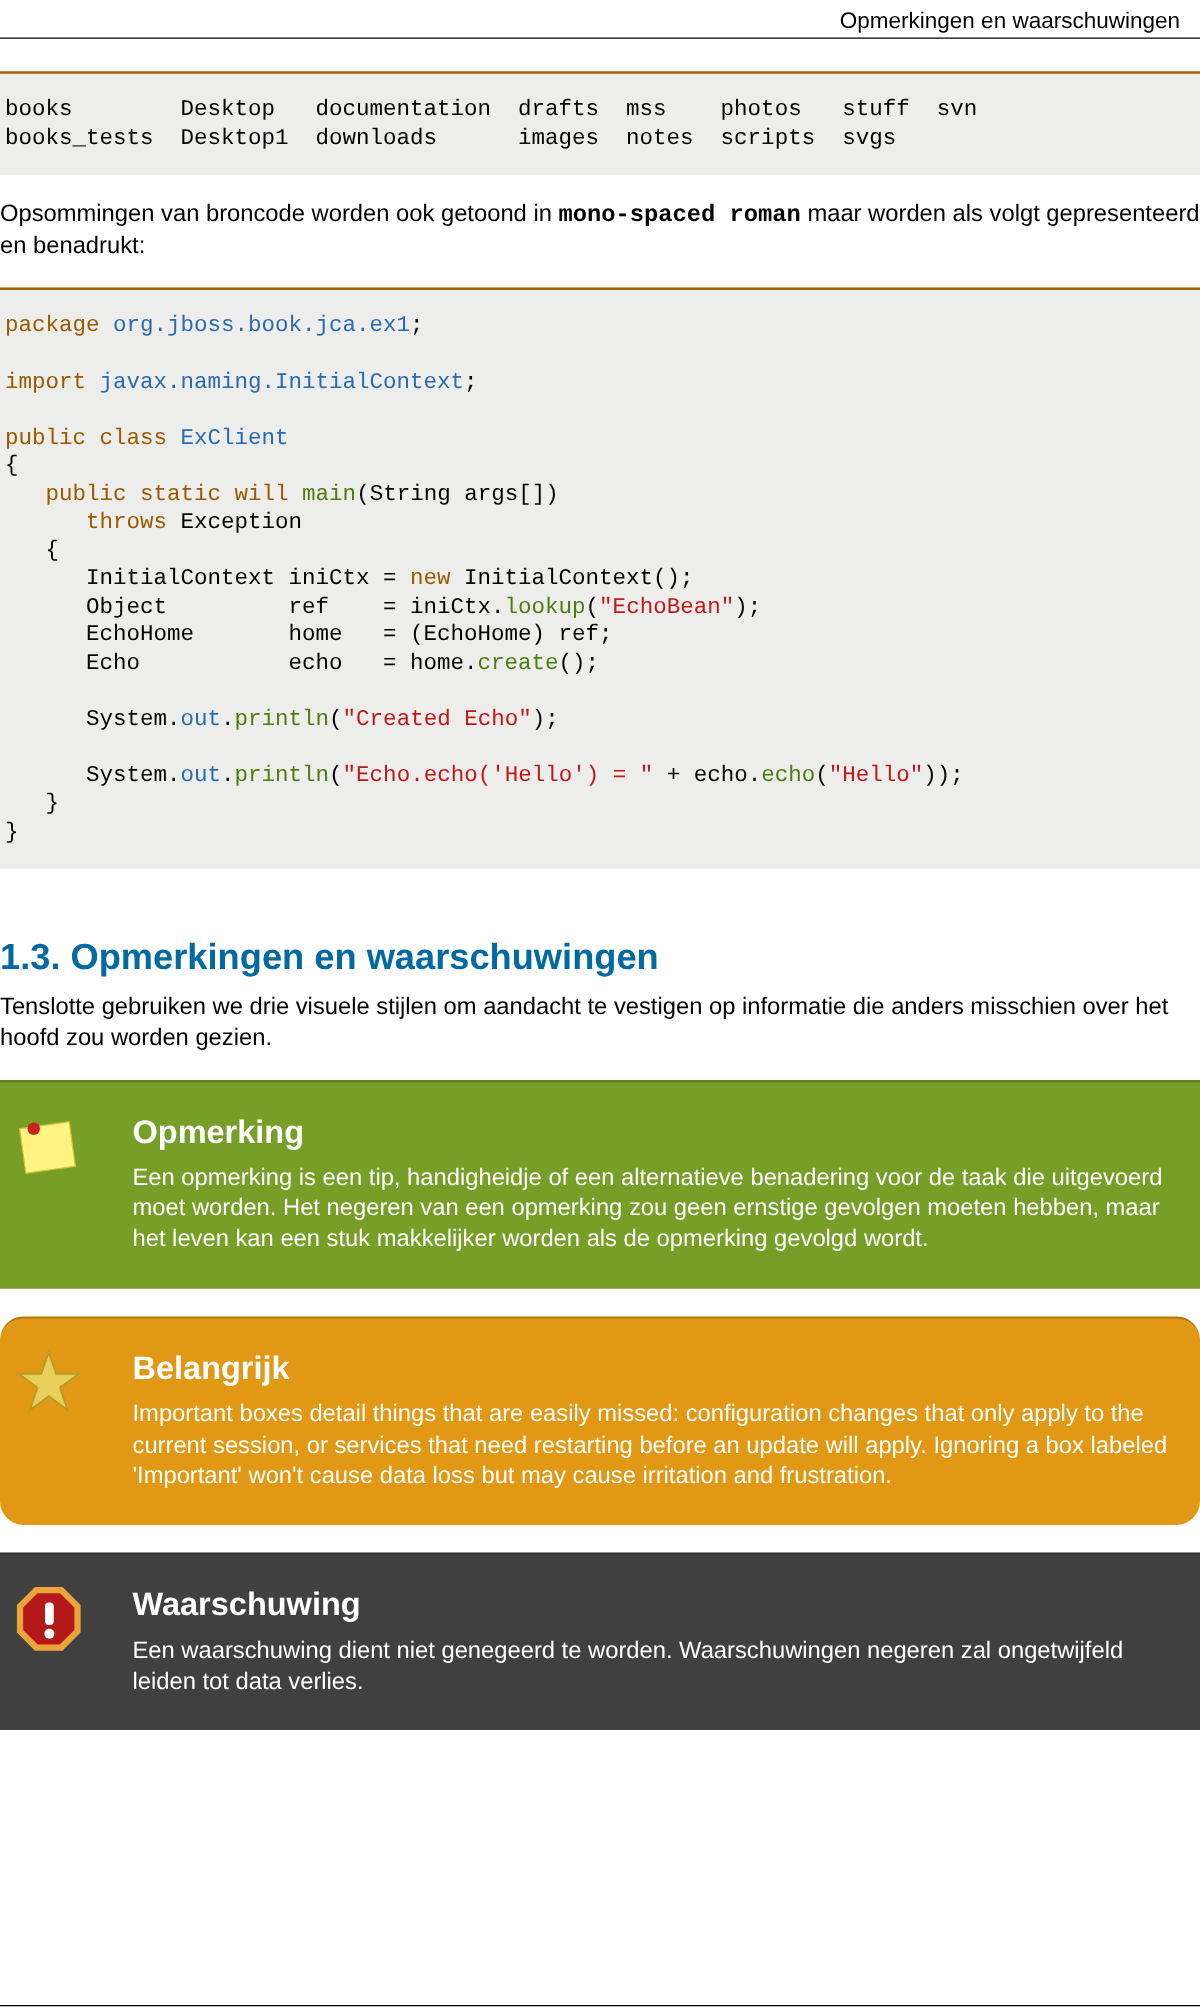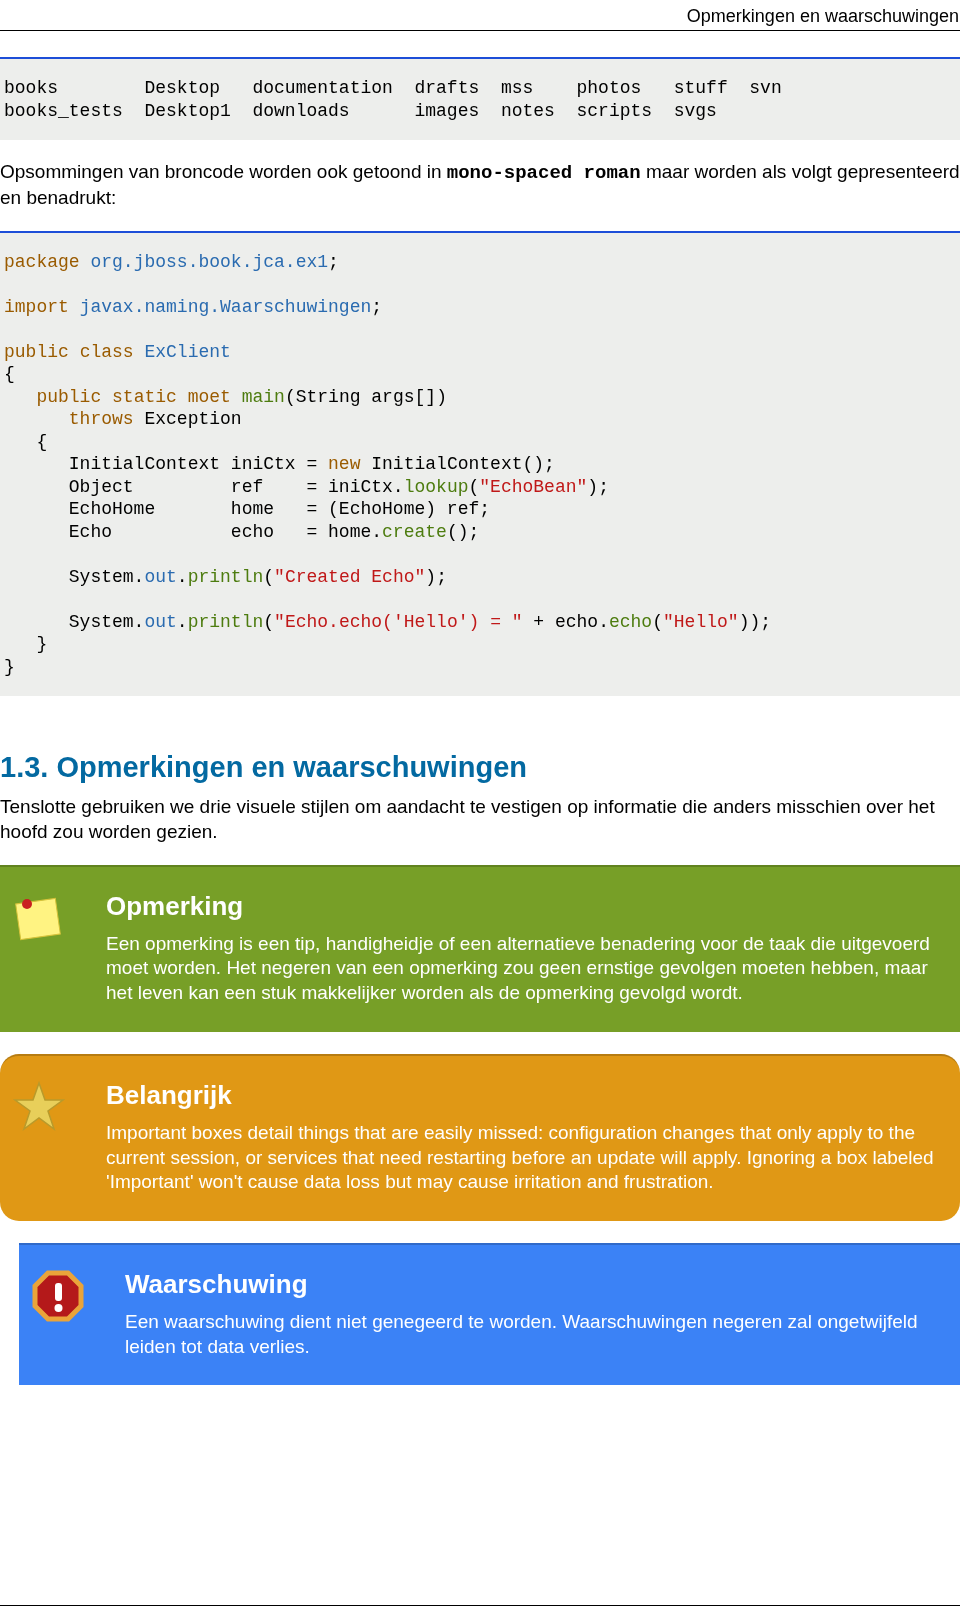--- a/index.html
+++ b/index.html
@@ -7,28 +7,28 @@
     font-family: "Liberation Sans", Arial, sans-serif;
     font-size: 19px;
     color: #000;
     background: #fff;
     width: 960px;
     margin: 0 auto;
     line-height: 1.35;
   }
   .page-header {
     border-bottom: 1px solid #000;
-    padding: 4px 1px 2px 0;
+    padding: 4px 16px 2px 0;
     text-align: right;
     font-size: 18px;
     margin-bottom: 26px;
   }
   .codeblock {
     background: #edeeec;
-    border-top: 2px solid #1d4ed8;
+    border-top: 2px solid #a16207;
     font-family: "Liberation Mono", "DejaVu Sans Mono", monospace;
     font-size: 18px;
     padding: 18px 4px 18px 4px;
     white-space: pre;
     line-height: 1.25;
     margin-bottom: 20px;
     overflow-x: auto;
   }
   .bodytext {
     font-size: 19px;
@@ -66,21 +66,21 @@
     height: 54px;
   }
   .admon-title {
     font-size: 26px;
     font-weight: bold;
     margin-bottom: 8px;
   }
   .admon-body { font-size: 19px; line-height: 1.3; }
   .note   { background: #779f27; }
   .important { background: #e09815; border-radius: 19px; }
-  .warning { background: #3b82f6; margin-left: 19px; }
+  .warning { background: #404040; }
 
   .page-footer {
     border-top: 1px solid #000;
     margin-top: 220px;
     padding-top: 4px;
     text-align: right;
     font-size: 18px;
   }
 </style>
 </head>
@@ -92,25 +92,25 @@
 
 <div class="codeblock">books        Desktop   documentation  drafts  mss    photos   stuff  svn
 books_tests  Desktop1  downloads      images  notes  scripts  svgs</div>
 
 <p class="bodytext">
   <span>Opsommingen van broncode worden ook getoond in </span><span class="mono-bold">mono-spaced roman</span><span> maar worden als volgt gepresenteerd en benadrukt:</span>
 </p>
 
 <div class="codeblock"><span class="kw-brown">package</span> <span class="cls-blue">org.jboss.book.jca.ex1</span><span>;</span>
 
-<span class="kw-brown">import</span> <span class="cls-blue">javax.naming.Waarschuwingen</span><span>;</span>
+<span class="kw-brown">import</span> <span class="cls-blue">javax.naming.InitialContext</span><span>;</span>
 
 <span class="kw-brown">public</span> <span class="kw-brown">class</span> <span class="cls-blue">ExClient</span>
 <span>{</span>
-   <span class="kw-brown">public</span> <span class="kw-brown">static</span> <span class="kw-brown">moet</span> <span class="meth-red">main</span><span>(String args[])</span>
+   <span class="kw-brown">public</span> <span class="kw-brown">static</span> <span class="kw-brown">will</span> <span class="meth-red">main</span><span>(String args[])</span>
 <span>      </span><span class="kw-brown">throws</span><span> Exception</span>
 <span>   {</span>
 <span>      InitialContext iniCtx = </span><span class="kw-brown">new</span><span> InitialContext();</span>
 <span>      Object         ref    = iniCtx.</span><span class="meth-red">lookup</span><span>(</span><span class="str-red">"EchoBean"</span><span>);</span>
 <span>      EchoHome       home   = (EchoHome) ref;</span>
 <span>      Echo           echo   = home.</span><span class="meth-red">create</span><span>();</span>
 
 <span>      System.</span><span class="cls-blue">out</span><span>.</span><span class="meth-red">println</span><span>(</span><span class="str-red">"Created Echo"</span><span>);</span>
 
 <span>      System.</span><span class="cls-blue">out</span><span>.</span><span class="meth-red">println</span><span>(</span><span class="str-red">"Echo.echo('Hello') = "</span><span> + echo.</span><span class="meth-red">echo</span><span>(</span><span class="str-red">"Hello"</span><span>));</span>

